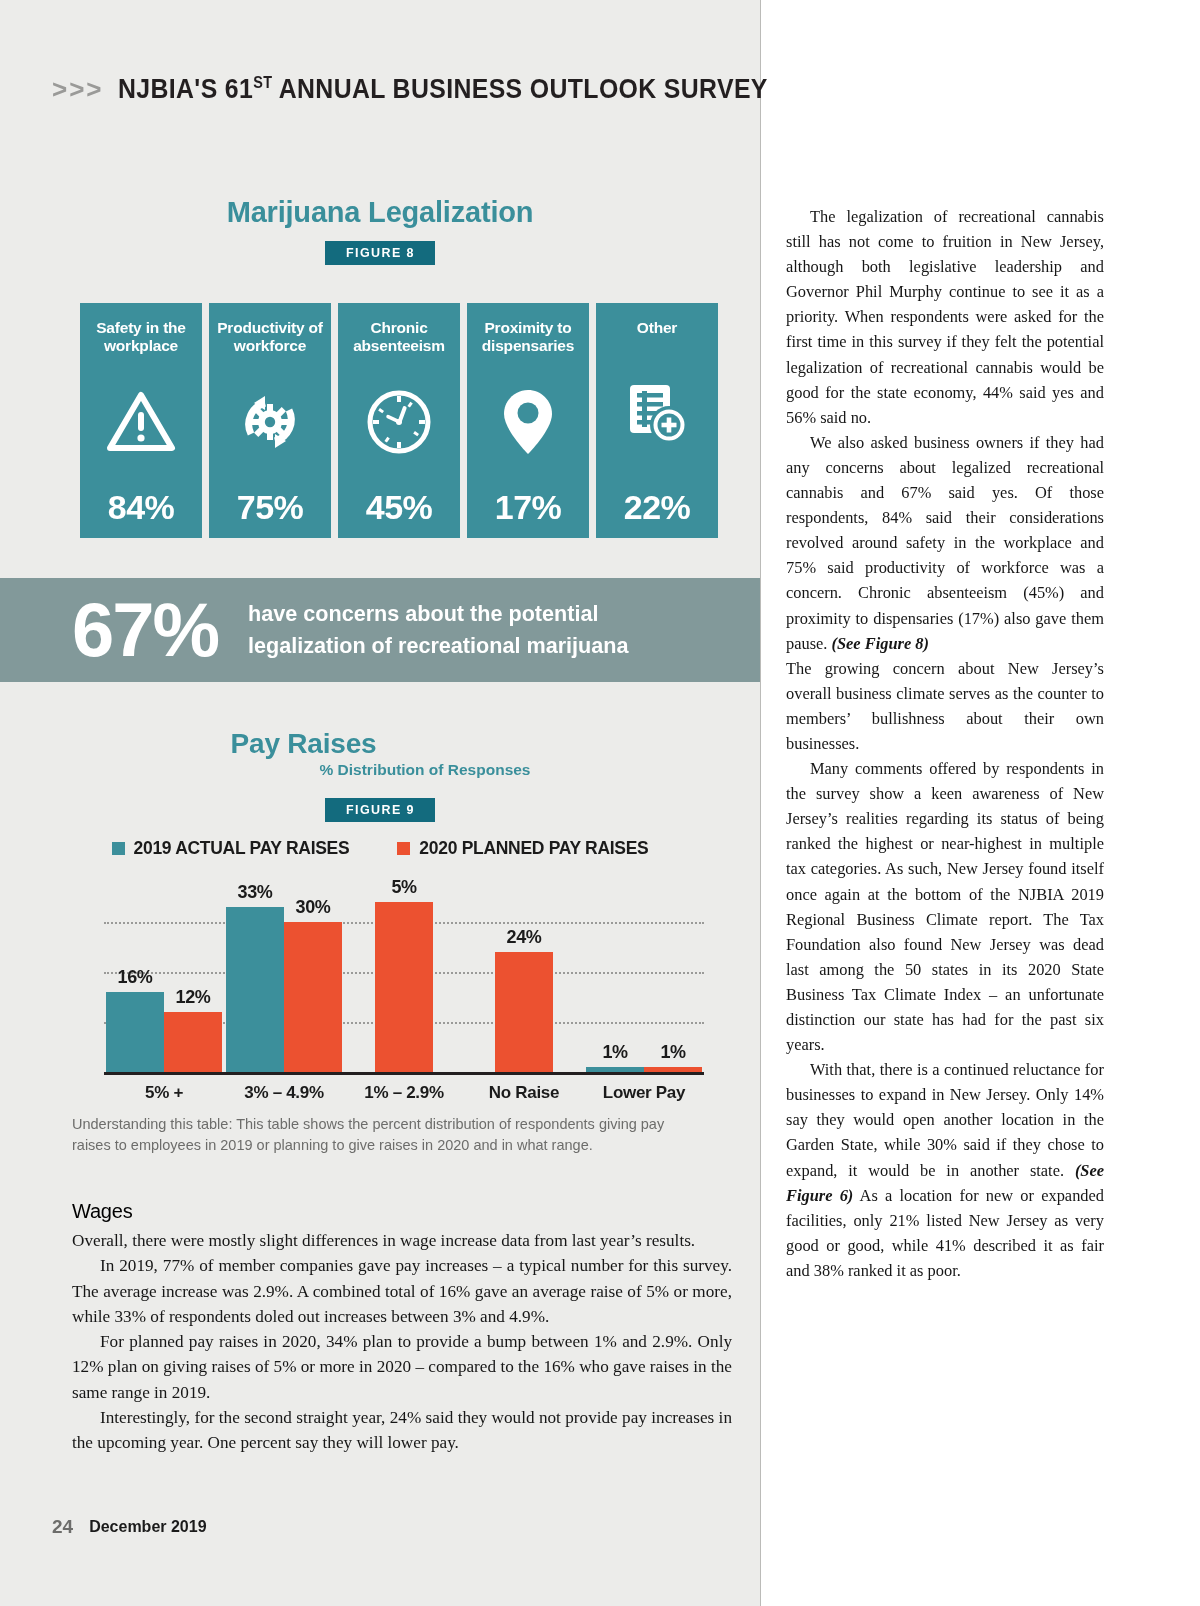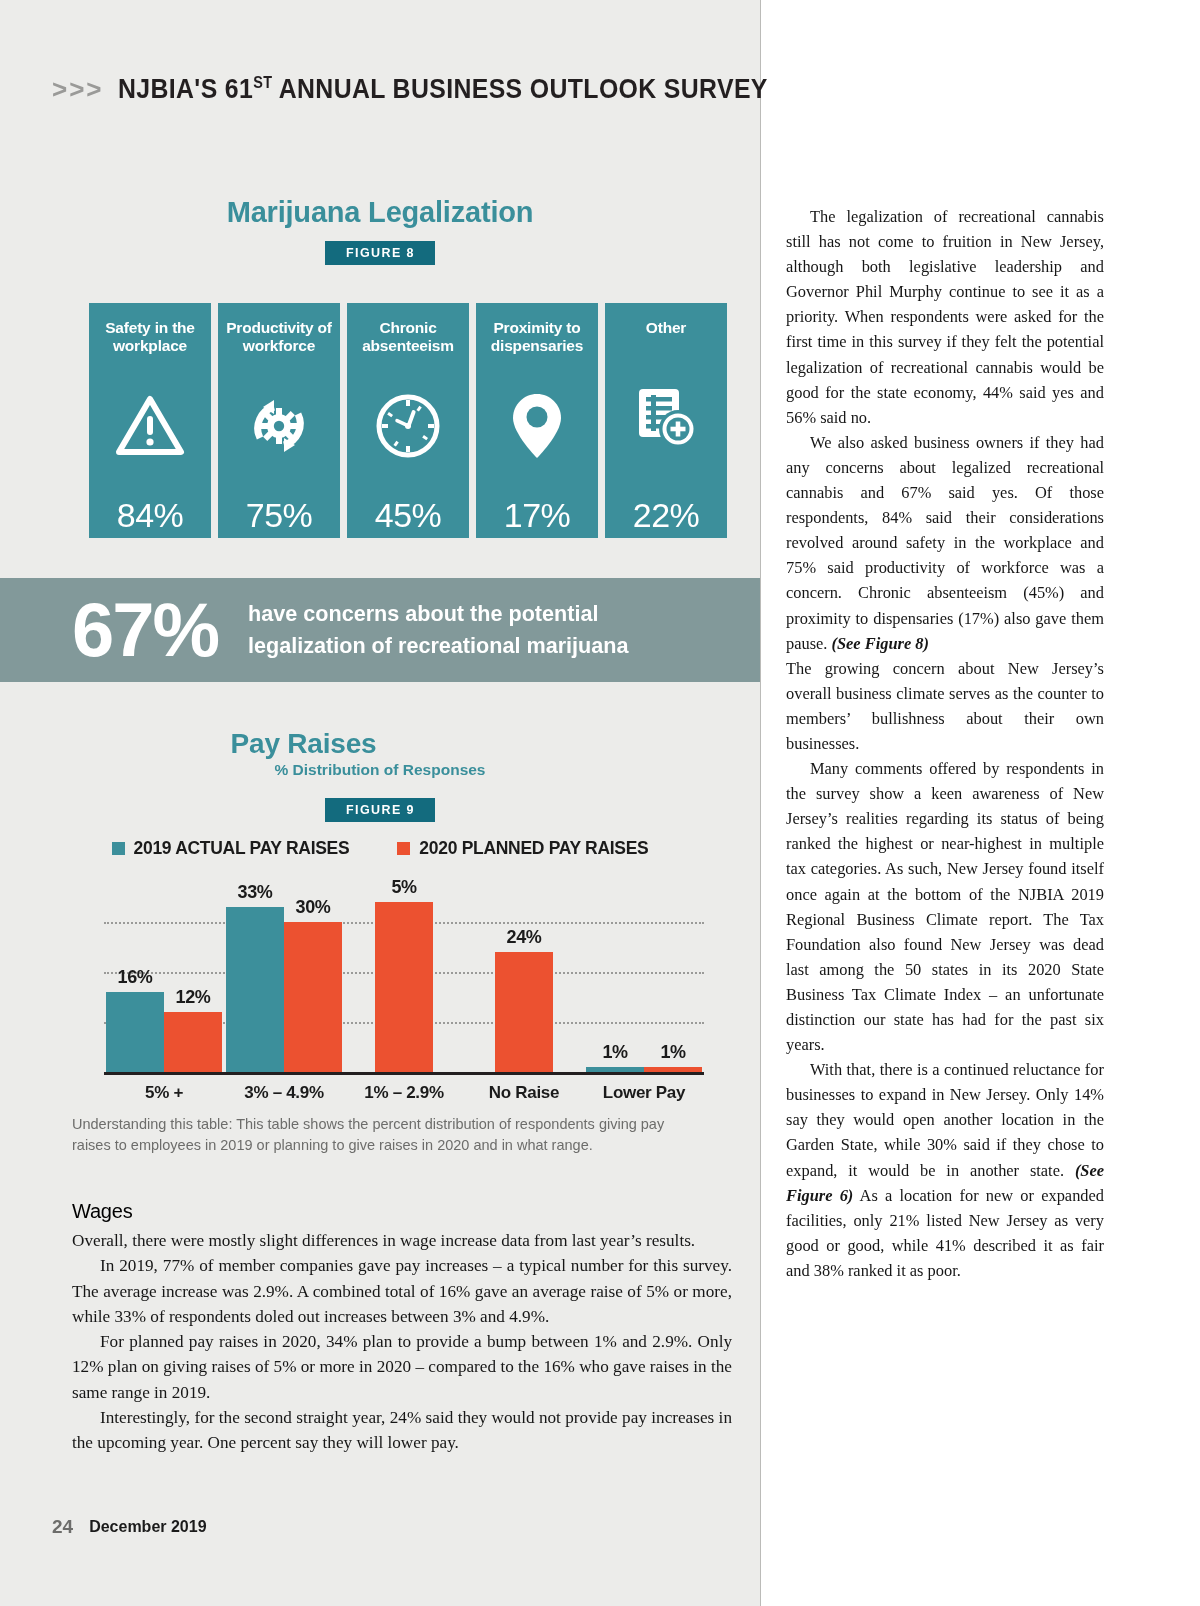--- a/index.html
+++ b/index.html
@@ -48,39 +48,39 @@
     font-size:29px;font-weight:700;color:#3a8f9b;letter-spacing:-0.2px;
   }
   .figbadge{
     display:inline-block;background:#136b7e;color:#fff;
     font-size:12.5px;font-weight:700;letter-spacing:1.4px;
     padding:5px 20px 5px 21px;
   }
   .fig8-badge-wrap{position:absolute;left:0;top:241px;width:760px;text-align:center;}
 
   .cards{
-    position:absolute;left:89px;top:303px;
+    position:absolute;left:80px;top:303px;
     display:flex;gap:7px;
   }
   .card{
     width:122px;height:235px;background:#3c8f9b;
     display:flex;flex-direction:column;align-items:center;
     padding-top:16px;box-sizing:border-box;
   }
   .card-label{
     color:#fff;font-size:15.5px;font-weight:700;line-height:1.16;
     text-align:center;width:112px;letter-spacing:-0.2px;
   }
   .card-icon{
     flex:1;display:flex;align-items:center;justify-content:center;width:100%;
   }
   .card-icon svg{display:block;}
   .card-value{
-    color:#fff;font-size:34px;font-weight:400;line-height:1;
-    padding-bottom:6px;letter-spacing:-0.5px;
+    color:#fff;font-size:34px;font-weight:700;line-height:1;
+    padding-bottom:14px;letter-spacing:-0.5px;
   }
 
   
   .banner{
     position:absolute;left:0;top:578px;width:760px;height:104px;
     background:#82999a;display:flex;align-items:center;
   }
   .banner-num{
     color:#fff;font-size:76px;font-weight:700;line-height:1;
     margin-left:72px;letter-spacing:-2px;
@@ -95,20 +95,21 @@
 
   
   .fig9-title{
     position:absolute;left:0;top:728px;width:607px;text-align:center;
     font-size:28px;font-weight:700;color:#3a8f9b;letter-spacing:-0.2px;
   }
   .fig9-sub{
     position:absolute;left:0;top:761px;width:760px;text-align:center;
     font-size:15.5px;font-weight:700;color:#3a8f9b;
     font-family:"Liberation Sans Narrow","Liberation Sans",sans-serif;
+    padding-left:45px;
   }
   .fig9-badge-wrap{position:absolute;left:0;top:798px;width:760px;text-align:center;}
 
   .legend{
     position:absolute;left:0;top:838px;width:760px;
     display:flex;justify-content:center;gap:48px;
   }
   .legend-item{display:flex;align-items:center;gap:9px;}
   .legend-swatch{width:13px;height:13px;display:inline-block;}
   .legend-text{font-size:17.5px;font-weight:700;color:#1b1b1b;letter-spacing:-0.3px;}

